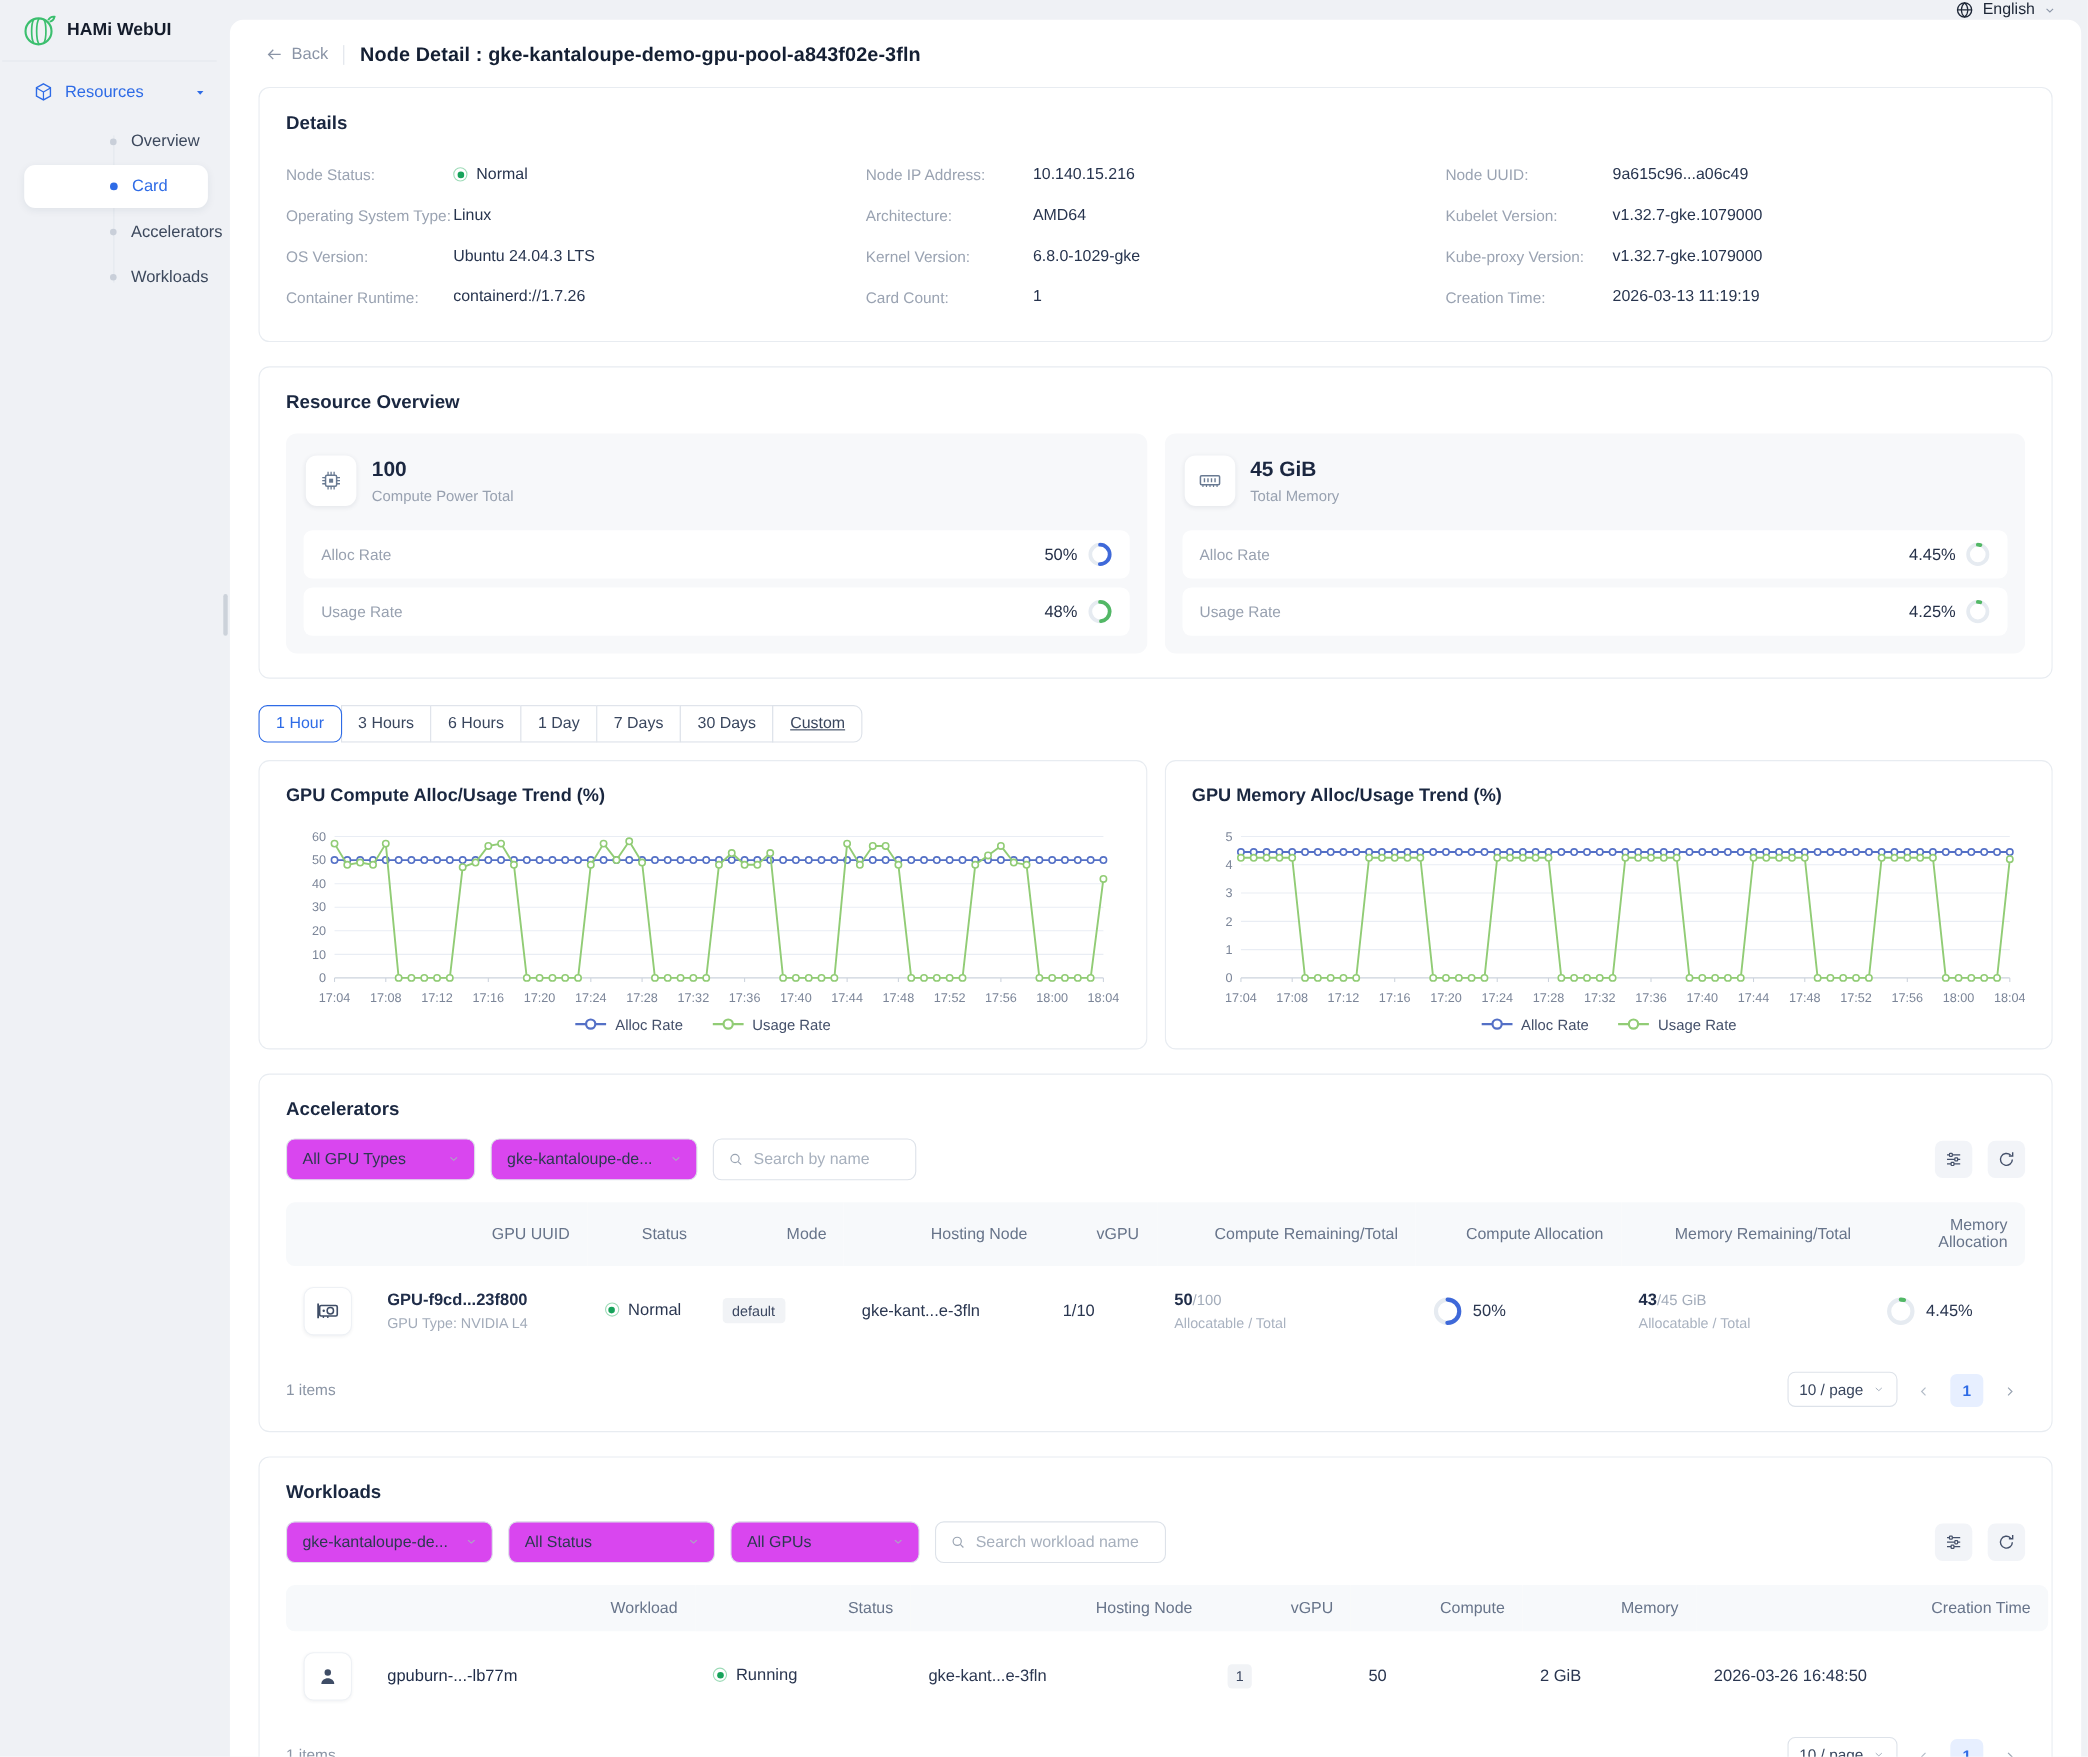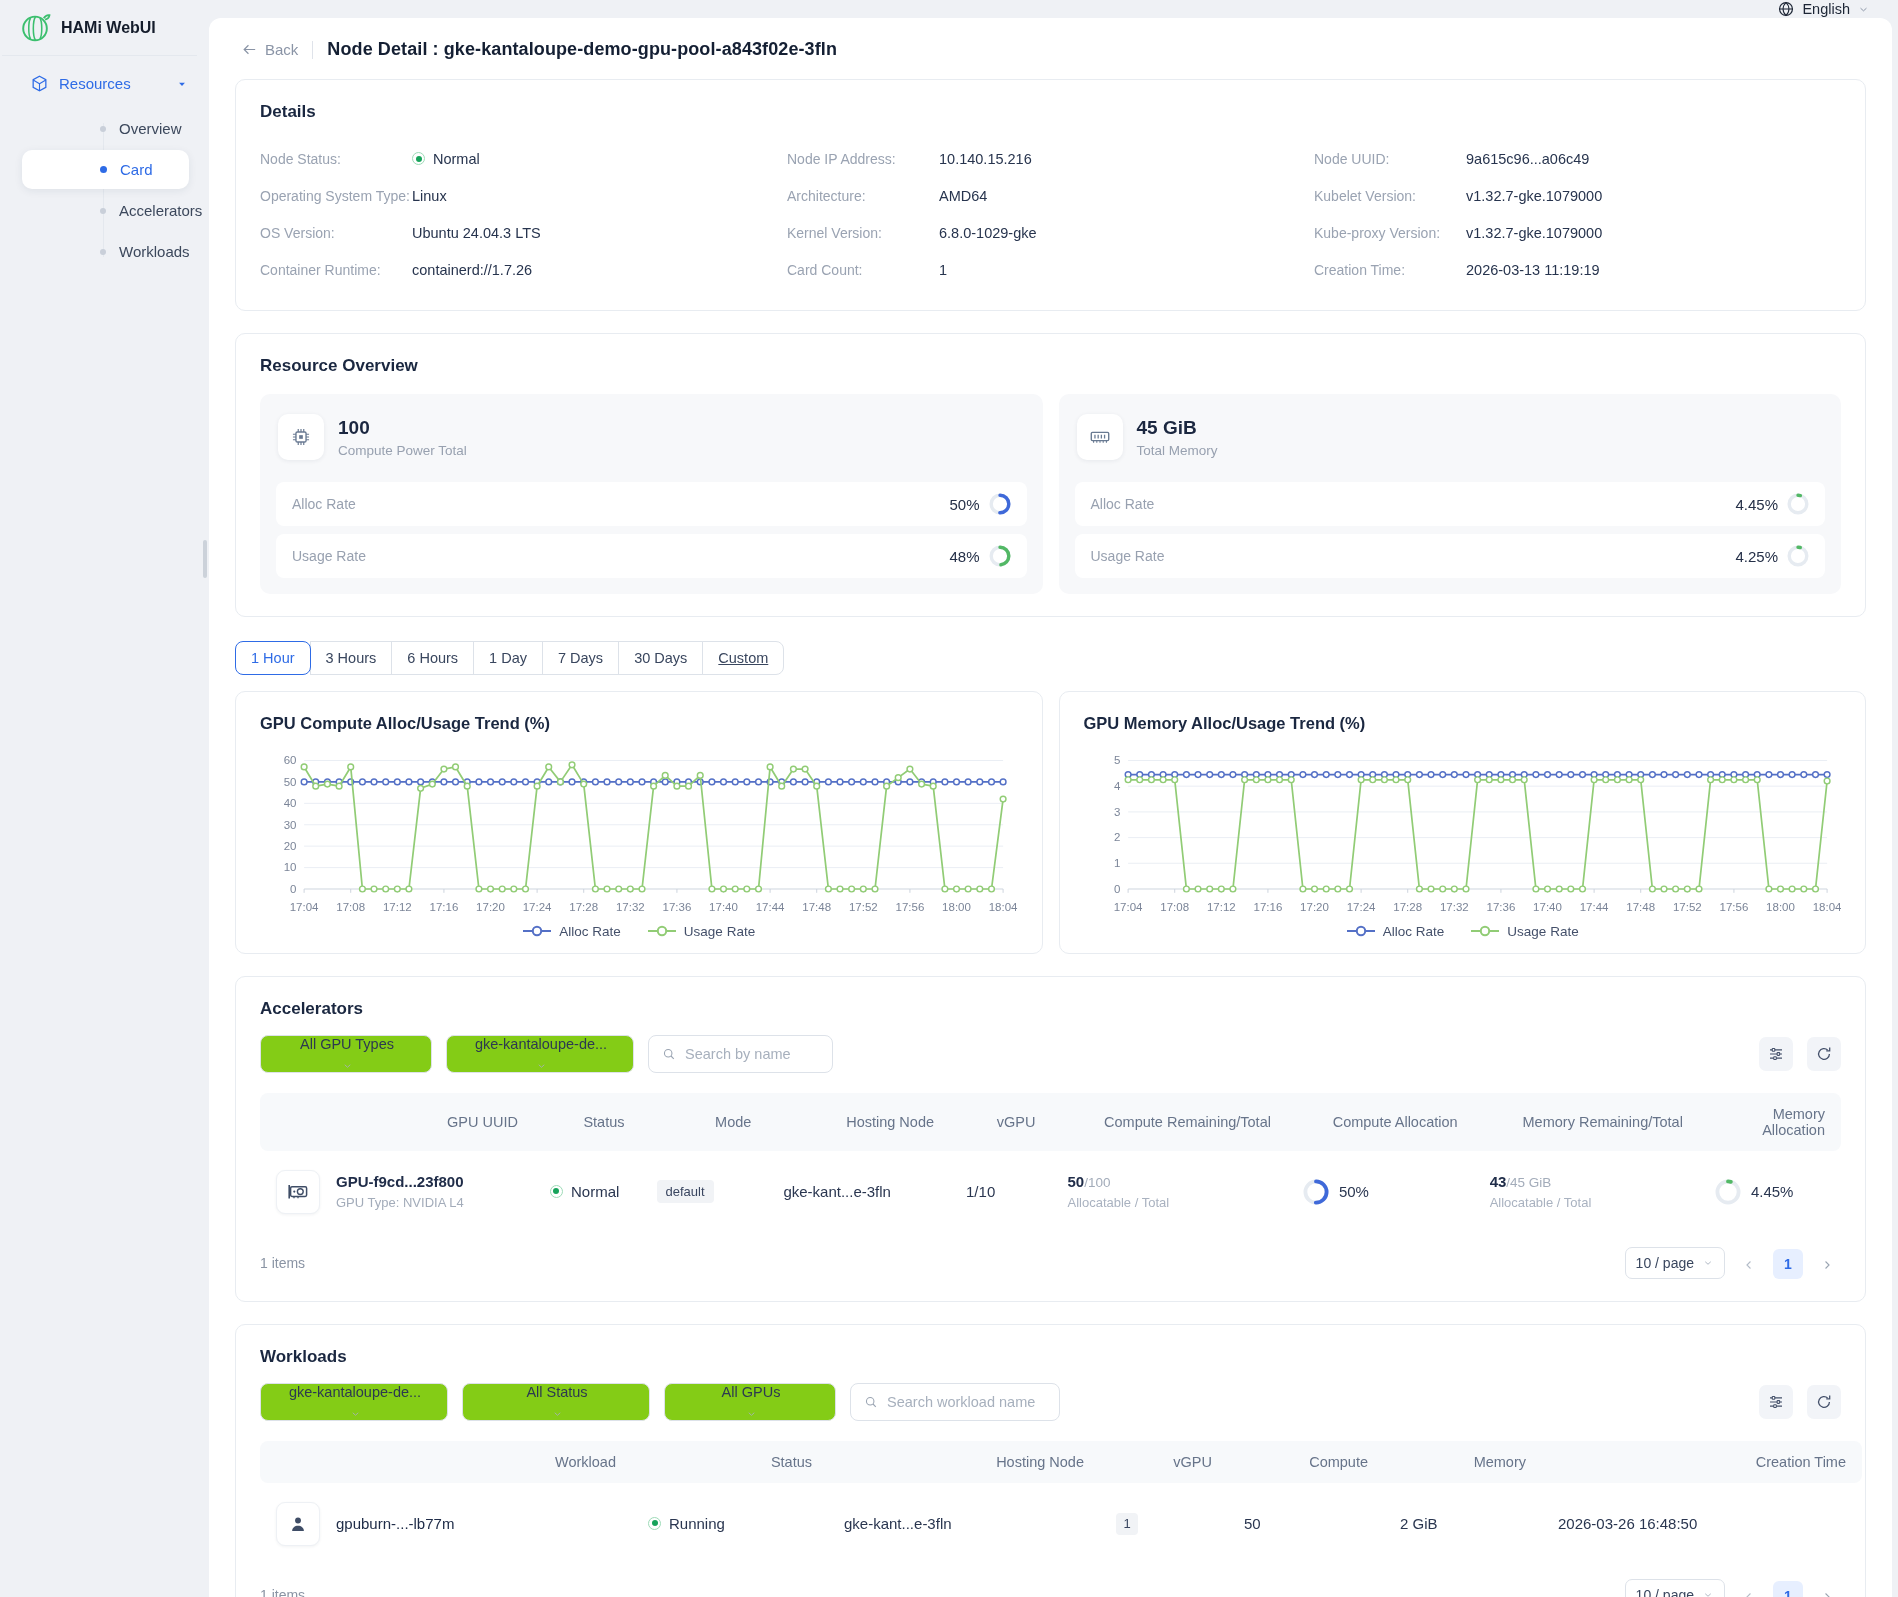--- a/index.html
+++ b/index.html
@@ -62,35 +62,35 @@
   .tab.active { border:1px solid #2e6be6; color:#2e6be6; border-radius:8px; position:relative; z-index:2; }
   
   .charts-row { display:flex; gap:16px; margin-bottom:22px; }
   .chart-card { flex:1; margin-bottom:0; padding:22px 24px 14px 24px; }
   .chart-card h3 { font-size:16.5px; font-weight:600; color:#1a2740; margin-bottom:16px; }
   .chart-card svg.plot { width:100%; height:auto; display:block; }
   .legend { display:flex; justify-content:center; gap:26px; margin-top:4px; }
   .legend-item { display:flex; align-items:center; gap:7px; font-size:13.5px; color:#44506a; cursor:pointer; }
   
   .filter-row { display:flex; align-items:center; gap:14px; margin-bottom:20px; }
-  .select { display:flex; align-items:center; justify-content:space-between; gap:8px; border:1px solid #dde2e9; border-radius:8px; height:38px; padding:0 12px 0 14px; font-size:14.5px; color:#2c3950; background:#84cc16; cursor:pointer;flex-direction:column; }
+  .select { display:flex; align-items:center; justify-content:space-between; gap:8px; border:1px solid #dde2e9; border-radius:8px; height:38px; padding:0 12px 0 14px; font-size:14.5px; color:#2c3950; background:#d946ef; cursor:pointer; }
   .sel-gpu-types { width:172px; } .sel-node { width:188px; } .sel-status { width:188px; } .sel-gpus { width:172px; }
   .search-box { display:flex; align-items:center; gap:8px; border:1px solid #dde2e9; border-radius:8px; height:38px; padding:0 12px; background:#fff; }
   .search-box input { border:none; outline:none; font-size:14.5px; width:135px; color:#2c3950; font-family:inherit; background:transparent; }
   .search-box input::placeholder { color:#a7b0bd; }
   .search-wide input { width:160px; }
   .toolbar-right { margin-left:auto; display:flex; align-items:center; gap:14px; }
   .icon-btn { width:34px; height:34px; border-radius:7px; background:#f2f4f8; display:flex; align-items:center; justify-content:center; cursor:pointer; border:none; }
   
   table { width:100%; border-collapse:collapse; table-layout:fixed; }
   thead th { background:#f7f9fb; color:#67748a; font-weight:400; font-size:14.5px; text-align:right; padding:13px 16px; }
   thead th:first-child { border-radius:8px 0 0 8px; }
   thead th:last-child { border-radius:0 8px 8px 0; }
   tbody td { padding:19px 16px; font-size:15px; color:#2a3650; vertical-align:middle; }
-  .cell-main { display:flex; align-items:center; gap:16px; }
+  .cell-main { display:flex; align-items:center; gap:32px; }
   .tile { width:44px; height:44px; border:1px solid #eef1f5; border-radius:9px; background:#fff; box-shadow:0 1px 3px rgba(35,48,75,.06); display:flex; align-items:center; justify-content:center; flex:0 0 auto; }
   .name-main { font-weight:600; color:#202d49; font-size:15px; }
   .name-sub { color:#a3acba; font-size:13px; margin-top:5px; }
   .badge { display:inline-block; background:#f1f3f6; border-radius:4px; padding:4px 9px; font-size:13px; color:#3a4660; }
   .num-badge { display:inline-flex; min-width:22px; height:22px; align-items:center; justify-content:center; background:#f1f3f6; border-radius:4px; font-size:13px; color:#3a4660; padding:0 6px; }
   .frac b { font-weight:600; color:#202d49; font-size:15px; }
   .frac .muted { color:#a3acba; font-size:13.5px; }
   .sub-line { color:#a9b2c0; font-size:13px; margin-top:5px; }
   .pct-cell { display:flex; align-items:center; gap:10px; }
   

